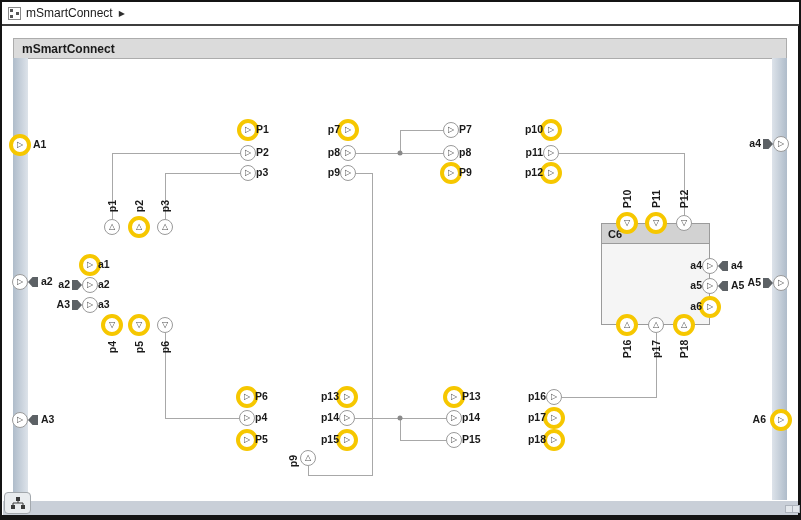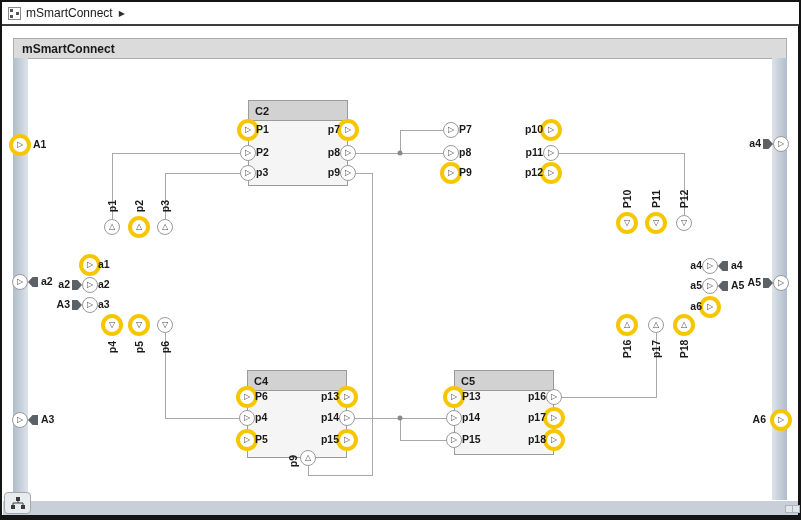--- a/index.html
+++ b/index.html
@@ -96,23 +96,20 @@
       </div>
       <div class="plabel vlabel" style="left: 94px; top: 341px;">p4</div>
       <div class="bump" style="left: 128px; top: 314px; width: 22px; height: 22px; border: 4px solid rgb(246, 199, 0);">
         <span class="tri">▽</span>
       </div>
       <div class="plabel vlabel" style="left: 121px; top: 341px;">p5</div>
       <div class="bump" style="left: 157px; top: 317px; width: 16px; height: 16px; border: 1px solid rgb(154, 154, 154);">
         <span class="tri">▽</span>
       </div>
       <div class="plabel vlabel" style="left: 147px; top: 341px;">p6</div>
-      <div class="comp" style="left: 248px; top: 100px; width: 100px; height: 86px;">
-        <div class="chead">C2</div>
-      </div>
       <div class="bump" style="left: 237px; top: 119px; width: 22px; height: 22px; border: 4px solid rgb(246, 199, 0);">
         <span class="tri">▷</span>
       </div>
       <div class="plabel" style="left: 256px; top: 123px;">P1</div>
       <div class="bump" style="left: 240px; top: 145px; width: 16px; height: 16px; border: 1px solid rgb(154, 154, 154);">
         <span class="tri">▷</span>
       </div>
       <div class="plabel" style="left: 256px; top: 146px;">P2</div>
       <div class="bump" style="left: 240px; top: 165px; width: 16px; height: 16px; border: 1px solid rgb(154, 154, 154);">
         <span class="tri">▷</span>
@@ -147,23 +144,20 @@
       </div>
       <div class="plabel pright" style="left: 509px; top: 123px;">p10</div>
       <div class="bump" style="left: 543px; top: 145px; width: 16px; height: 16px; border: 1px solid rgb(154, 154, 154);">
         <span class="tri">▷</span>
       </div>
       <div class="plabel pright" style="left: 509px; top: 146px;">p11</div>
       <div class="bump" style="left: 540px; top: 162px; width: 22px; height: 22px; border: 4px solid rgb(246, 199, 0);">
         <span class="tri">▷</span>
       </div>
       <div class="plabel pright" style="left: 509px; top: 166px;">p12</div>
-      <div class="comp" style="left: 247px; top: 370px; width: 100px; height: 88px;">
-        <div class="chead">C4</div>
-      </div>
       <div class="bump" style="left: 236px; top: 386px; width: 22px; height: 22px; border: 4px solid rgb(246, 199, 0);">
         <span class="tri">▷</span>
       </div>
       <div class="plabel" style="left: 255px; top: 390px;">P6</div>
       <div class="bump" style="left: 239px; top: 410px; width: 16px; height: 16px; border: 1px solid rgb(154, 154, 154);">
         <span class="tri">▷</span>
       </div>
       <div class="plabel" style="left: 255px; top: 411px;">p4</div>
       <div class="bump" style="left: 236px; top: 429px; width: 22px; height: 22px; border: 4px solid rgb(246, 199, 0);">
         <span class="tri">▷</span>
@@ -178,23 +172,20 @@
       </div>
       <div class="plabel pright" style="left: 305px; top: 411px;">p14</div>
       <div class="bump" style="left: 336px; top: 429px; width: 22px; height: 22px; border: 4px solid rgb(246, 199, 0);">
         <span class="tri">▷</span>
       </div>
       <div class="plabel pright" style="left: 305px; top: 433px;">p15</div>
       <div class="bump" style="left: 300px; top: 450px; width: 16px; height: 16px; border: 1px solid rgb(154, 154, 154);">
         <span class="tri">△</span>
       </div>
       <div class="plabel vlabel" style="left: 275px; top: 455px;">p9</div>
-      <div class="comp" style="left: 454px; top: 370px; width: 100px; height: 85px;">
-        <div class="chead">C5</div>
-      </div>
       <div class="bump" style="left: 443px; top: 386px; width: 22px; height: 22px; border: 4px solid rgb(246, 199, 0);">
         <span class="tri">▷</span>
       </div>
       <div class="plabel" style="left: 462px; top: 390px;">P13</div>
       <div class="bump" style="left: 446px; top: 410px; width: 16px; height: 16px; border: 1px solid rgb(154, 154, 154);">
         <span class="tri">▷</span>
       </div>
       <div class="plabel" style="left: 462px; top: 411px;">p14</div>
       <div class="bump" style="left: 446px; top: 432px; width: 16px; height: 16px; border: 1px solid rgb(154, 154, 154);">
         <span class="tri">▷</span>
@@ -205,20 +196,23 @@
       </div>
       <div class="plabel pright" style="left: 512px; top: 390px;">p16</div>
       <div class="bump" style="left: 543px; top: 407px; width: 22px; height: 22px; border: 4px solid rgb(246, 199, 0);">
         <span class="tri">▷</span>
       </div>
       <div class="plabel pright" style="left: 512px; top: 411px;">p17</div>
       <div class="bump" style="left: 543px; top: 429px; width: 22px; height: 22px; border: 4px solid rgb(246, 199, 0);">
         <span class="tri">▷</span>
       </div>
       <div class="plabel pright" style="left: 512px; top: 433px;">p18</div>
+      <div class="comp" style="left: 601px; top: 223px; width: 109px; height: 102px;">
+        <div class="chead">C6</div>
+      </div>
       <div class="bump" style="left: 616px; top: 212px; width: 22px; height: 22px; border: 4px solid rgb(246, 199, 0);">
         <span class="tri">▽</span>
       </div>
       <div class="plabel vlabel" style="left: 609px; top: 193px;">P10</div>
       <div class="bump" style="left: 645px; top: 212px; width: 22px; height: 22px; border: 4px solid rgb(246, 199, 0);">
         <span class="tri">▽</span>
       </div>
       <div class="plabel vlabel" style="left: 638px; top: 193px;">P11</div>
       <div class="bump" style="left: 676px; top: 215px; width: 16px; height: 16px; border: 1px solid rgb(154, 154, 154);">
         <span class="tri">▽</span>

